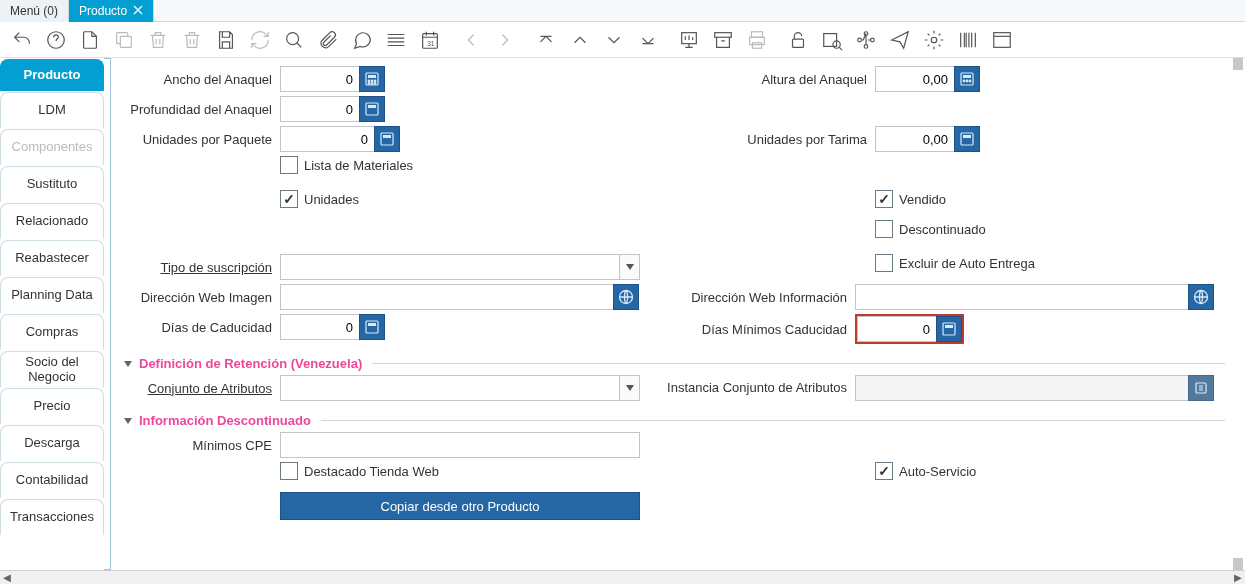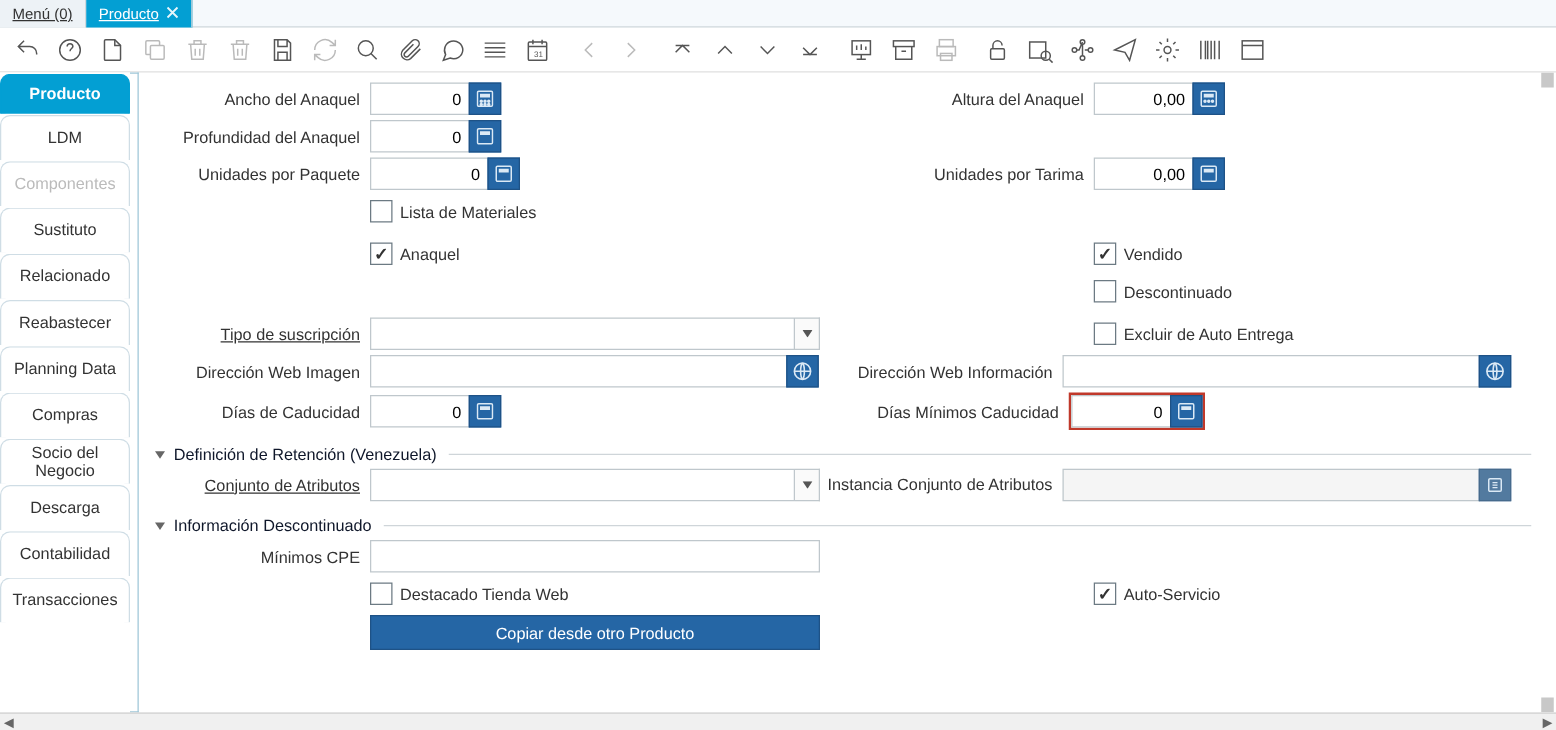--- a/index.html
+++ b/index.html
@@ -1,54 +1,54 @@
 <!DOCTYPE html>
 <html><head>
 <meta charset="utf-8">
 <style>
   * { box-sizing: border-box; margin: 0; padding: 0; }
   body { font-family: "Segoe UI", "Helvetica Neue", Arial, sans-serif; font-size: 13px; color: #333; background: #fff; width: 1245px; height: 584px; overflow: hidden; position: relative;}
   .tabs { display: flex; height: 22px; background: #f5f9fc; border-bottom: 1px solid #cfd8dc;}
-  .tab { display: flex; align-items: center; padding: 0 10px; height: 22px; font-size: 12px; border-right: 1px solid #cfd8dc; background:#edf2f6;text-decoration:underline;}
+  .tab { display: flex; align-items: center; padding: 0 10px; height: 22px; font-size: 12px; border-right: 1px solid #cfd8dc; background:#edf2f6;}
   .tab.active { background: #039fd3; color: #fff; font-weight: 500; }
   .tab .close { margin-left: 6px; cursor: pointer; color: rgba(0,0,0,.6);}
   .tab.active .close { color: rgba(255,255,255,.9);}
   .toolbar { display: flex; align-items: center; gap: 6px; padding: 4px 8px; height: 36px; border-bottom: 1px solid #e0e0e0;}
   .toolbar svg { width: 22px; height: 22px; stroke: #555; stroke-width: 1.3; fill: none; }
   .toolbar .sep { width: 1px; height: 22px; background: transparent;}
   .shell { display: flex; height: calc(584px - 22px - 36px - 14px);}
   .sidebar { width: 105px; background: #fff; display: flex; flex-direction: column; position:relative; border-right:1px solid #d0e3ec;}
   .sidebar .scale { position:absolute; right:-7px; top:0; bottom:0; width:7px; background:#fff; border:1px solid #9ec6d8; border-left:none; display:flex; flex-direction:column; justify-content:flex-end;}
   .sidebar .scale::before{content:"";}
   .sidetab { height: 36px; display: flex; align-items: center; justify-content: center; font-size: 13px; color: #333; border: 1px solid #cfdde5; border-bottom: none; border-radius: 8px 8px 0 0; margin-top: 1px; background:#fff; cursor:pointer; padding:0 4px; text-align:center; line-height:1.15;}
   .sidetab:last-child{ border-bottom:1px solid #cfdde5}
   .sidetab.active { background: #039fd3; color: #fff; border-color:#039fd3; height:32px; font-weight:600;}
   .sidetab.disabled { color: #bbb; }
   .sidetab.italic { }
   .main { flex: 1; overflow-y: auto; padding: 4px 20px 0 20px; position:relative;}
   .main-scroll { position:absolute; right:2px; top:0; bottom:0; width:10px;}
   .main-scroll .thumb{position:absolute; right:0; width:10px; background:#c8c8c8; border-radius:0;}
-  .row { display: flex; align-items: center; margin: 4px 16px; min-height:26px;}
+  .row { display: flex; align-items: flex-start; margin: 4px 0; min-height:26px;}
   .col { flex: 1; display: flex; align-items: center;}
   .lbl { width: 155px; text-align: right; padding-right: 8px; font-size: 13px; color:#333;}
   .lbl.link { text-decoration: underline; cursor:pointer;}
   input[type=text].fld { height: 26px; border: 1px solid #bfc7cc; padding: 0 6px; font-size:13px; background:#fff;}
   .num { width: 80px; text-align: right;}
   .calc-btn { width: 26px; height: 26px; background: #2566a5; display: flex; align-items: center; justify-content: center; cursor: pointer; border:1px solid #1e5286; margin-left:-1px;}
   .calc-btn.dark{ background:#527a9f; border-color:#466a8c;}
   .calc-btn svg { width: 14px; height: 14px; stroke: #dbe9f5; fill:#dbe9f5; stroke-width:1.2;}
   .chk { width:18px; height:18px; border:1px solid #6c7a83; display:inline-flex; align-items:center; justify-content:center; background:#fff; margin-right:6px;}
   .chk.checked::after{ content:"✓"; font-size:14px; font-weight:bold; color:#333;}
   .select { display:flex; height:26px;}
   .select input{ flex:1; border:1px solid #bfc7cc; padding:0 6px;}
   .select .dd{ width:20px; border:1px solid #bfc7cc; border-left:none; display:flex; align-items:center; justify-content:center; background:#fafafa; cursor:pointer;}
   .select .dd svg{width:8px;height:6px; fill:#555;}
   .groove { display:flex; align-items:center; margin:12px 0 4px 0;}
   .groove .tri{ width:0; height:0; border-left:6px solid #666; border-top:4px solid transparent; border-bottom:4px solid transparent; transform:rotate(90deg); margin:0 8px 0 0;}
-  .groove .gl{ font-weight:400; color:#0f172a;}
+  .groove .gl{ font-weight:700; color:#ec4899;}
   .groove .line{ flex:1; height:1px; background:#cfd5d9; margin-left:10px;}
   .primary-btn{ height:28px; background:#2566a5; color:#fff; display:flex; align-items:center; justify-content:center; border:1px solid #1e5286; cursor:pointer; font-size:13px; width:360px;}
   .hl{ border:2px solid #c0392b !important;}
   .footer-scroll{ position:absolute; left:0; right:0; bottom:0; height:14px; background:#f0f0f0; border-top:1px solid #d0d0d0; display:flex; align-items:center;}
   .footer-scroll .arrow{ width:14px; height:14px; display:flex; align-items:center; justify-content:center; color:#666;}
   .footer-scroll .track{flex:1;}
   .icon-btn{display:inline-flex;align-items:center;justify-content:center;width:28px;height:28px;cursor:pointer;}
   .globe-btn{ width:26px; height:26px; background:#2566a5; display:flex; align-items:center; justify-content:center; border:1px solid #1e5286; margin-left:-1px; cursor:pointer;}
   .globe-btn svg{width:16px;height:16px;stroke:#dbe9f5;fill:none;stroke-width:1.3;}
   .ro { background:#f5f5f5 !important;}
@@ -264,20 +264,23 @@
     <div class="sidetab">
         <span>Planning Data</span>
       </div>
     <div class="sidetab">
         <span>Compras</span>
       </div>
     <div class="sidetab">
         <span>Socio del Negocio</span>
       </div>
     <div class="sidetab">
+        <span>Precio</span>
+      </div>
+    <div class="sidetab">
         <span>Descarga</span>
       </div>
     <div class="sidetab">
         <span>Contabilidad</span>
       </div>
     <div class="sidetab italic">
         <span>Transacciones</span>
       </div>
     <div class="scale"></div>
   </div>
@@ -359,21 +362,21 @@
         <span class="chk"></span>
         <span>Lista de Materiales</span>
       </div>
       <div class="col"></div>
     </div>
 
     <div class="row" style="margin-top:8px">
       <div class="col">
         <div class="lbl"></div>
         <span class="chk checked"></span>
-        <span>Anaquel</span>
+        <span>Unidades</span>
       </div>
       <div class="col">
         <div class="lbl" style="width:200px"></div>
         <span class="chk checked"></span>
         <span>Vendido</span>
       </div>
     </div>
 
     <div class="row">
       <div class="col"></div>

